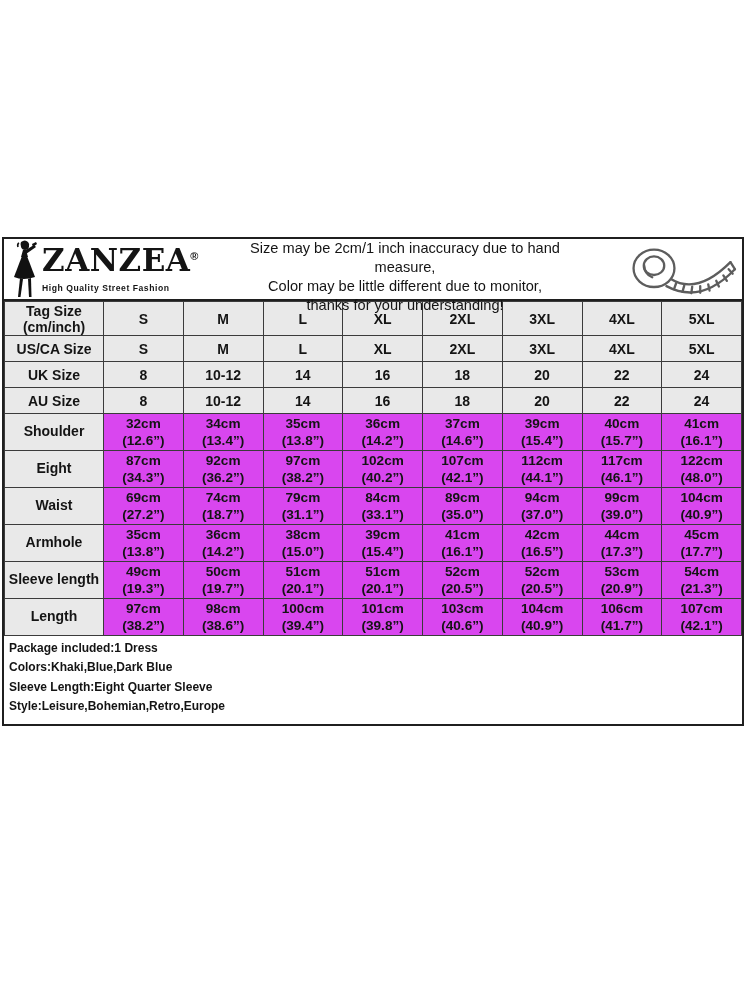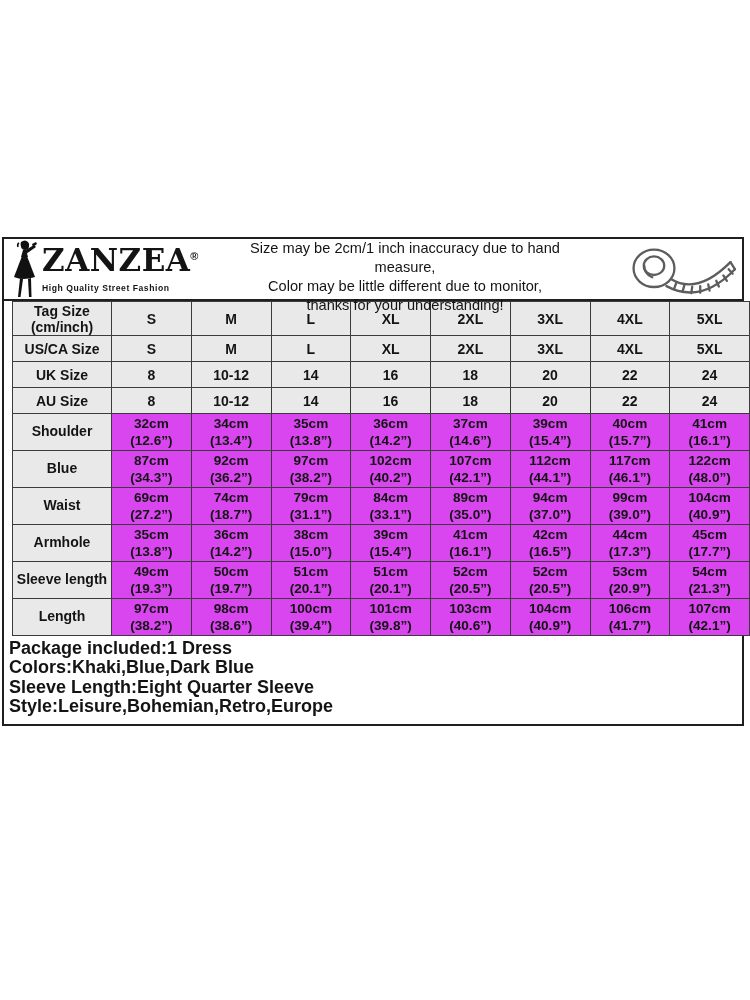--- a/index.html
+++ b/index.html
@@ -33,33 +33,33 @@
   .brand {
     font-family:"DejaVu Serif","Liberation Serif",serif;
     font-weight:bold; font-size:31px; letter-spacing:0.5px;
     white-space:nowrap;
   }
   .brand sup { font-size:11px; font-family:"Liberation Sans",sans-serif; }
   .tagline { font-size:8.6px; font-weight:bold; letter-spacing:0.55px; margin-top:8px; white-space:nowrap; }
   .notice { flex:1; text-align:center; font-weight:normal; font-size:14.6px; line-height:19px; }
   .tape-wrap { width:128px; display:flex; justify-content:center; align-items:center; }
   
-  table.size { border-collapse:collapse; width:100%; table-layout:fixed;margin-left:8px; }
+  table.size { border-collapse:collapse; width:100%; table-layout:fixed; }
   table.size td {
     border:1.5px solid #3b3b3b;
     text-align:center; vertical-align:middle;
     font-weight:bold; font-size:14px;
     padding:0; overflow:hidden;
   }
   tr.size td { background:#e9e9e9; height:25px; }
   tr.tag-row td { height:33px; line-height:16px; }
   tr.measure td { height:36px; font-size:13.6px; line-height:17.5px; background:#d946ef; }
   tr.measure td.label-cell { background:#e9e9e9; font-size:14px; }
   
-  .details { padding:3px 6px 7px 5px; font-weight:bold; font-size:18px; line-height:19.4px; }
+  .details { padding:3px 6px 7px 5px; font-weight:bold; font-size:12px; line-height:19.4px; }
   .detail-line { white-space:nowrap; }
   svg { display:block; }
 </style>
 </head>
 <body>
 
 <div class="panel">
 
   <div class="hdr">
     <div class="logo">
@@ -205,21 +205,21 @@
             <div>40cm</div>
             <div>(15.7”)</div>
           </td>
           <td>
             <div>41cm</div>
             <div>(16.1”)</div>
           </td>
         </tr>
         <tr class="measure">
           <td class="label-cell">
-            <div>Blue</div>
+            <div>Eight</div>
           </td>
           <td>
             <div>87cm</div>
             <div>(34.3”)</div>
           </td>
           <td>
             <div>92cm</div>
             <div>(36.2”)</div>
           </td>
           <td>

